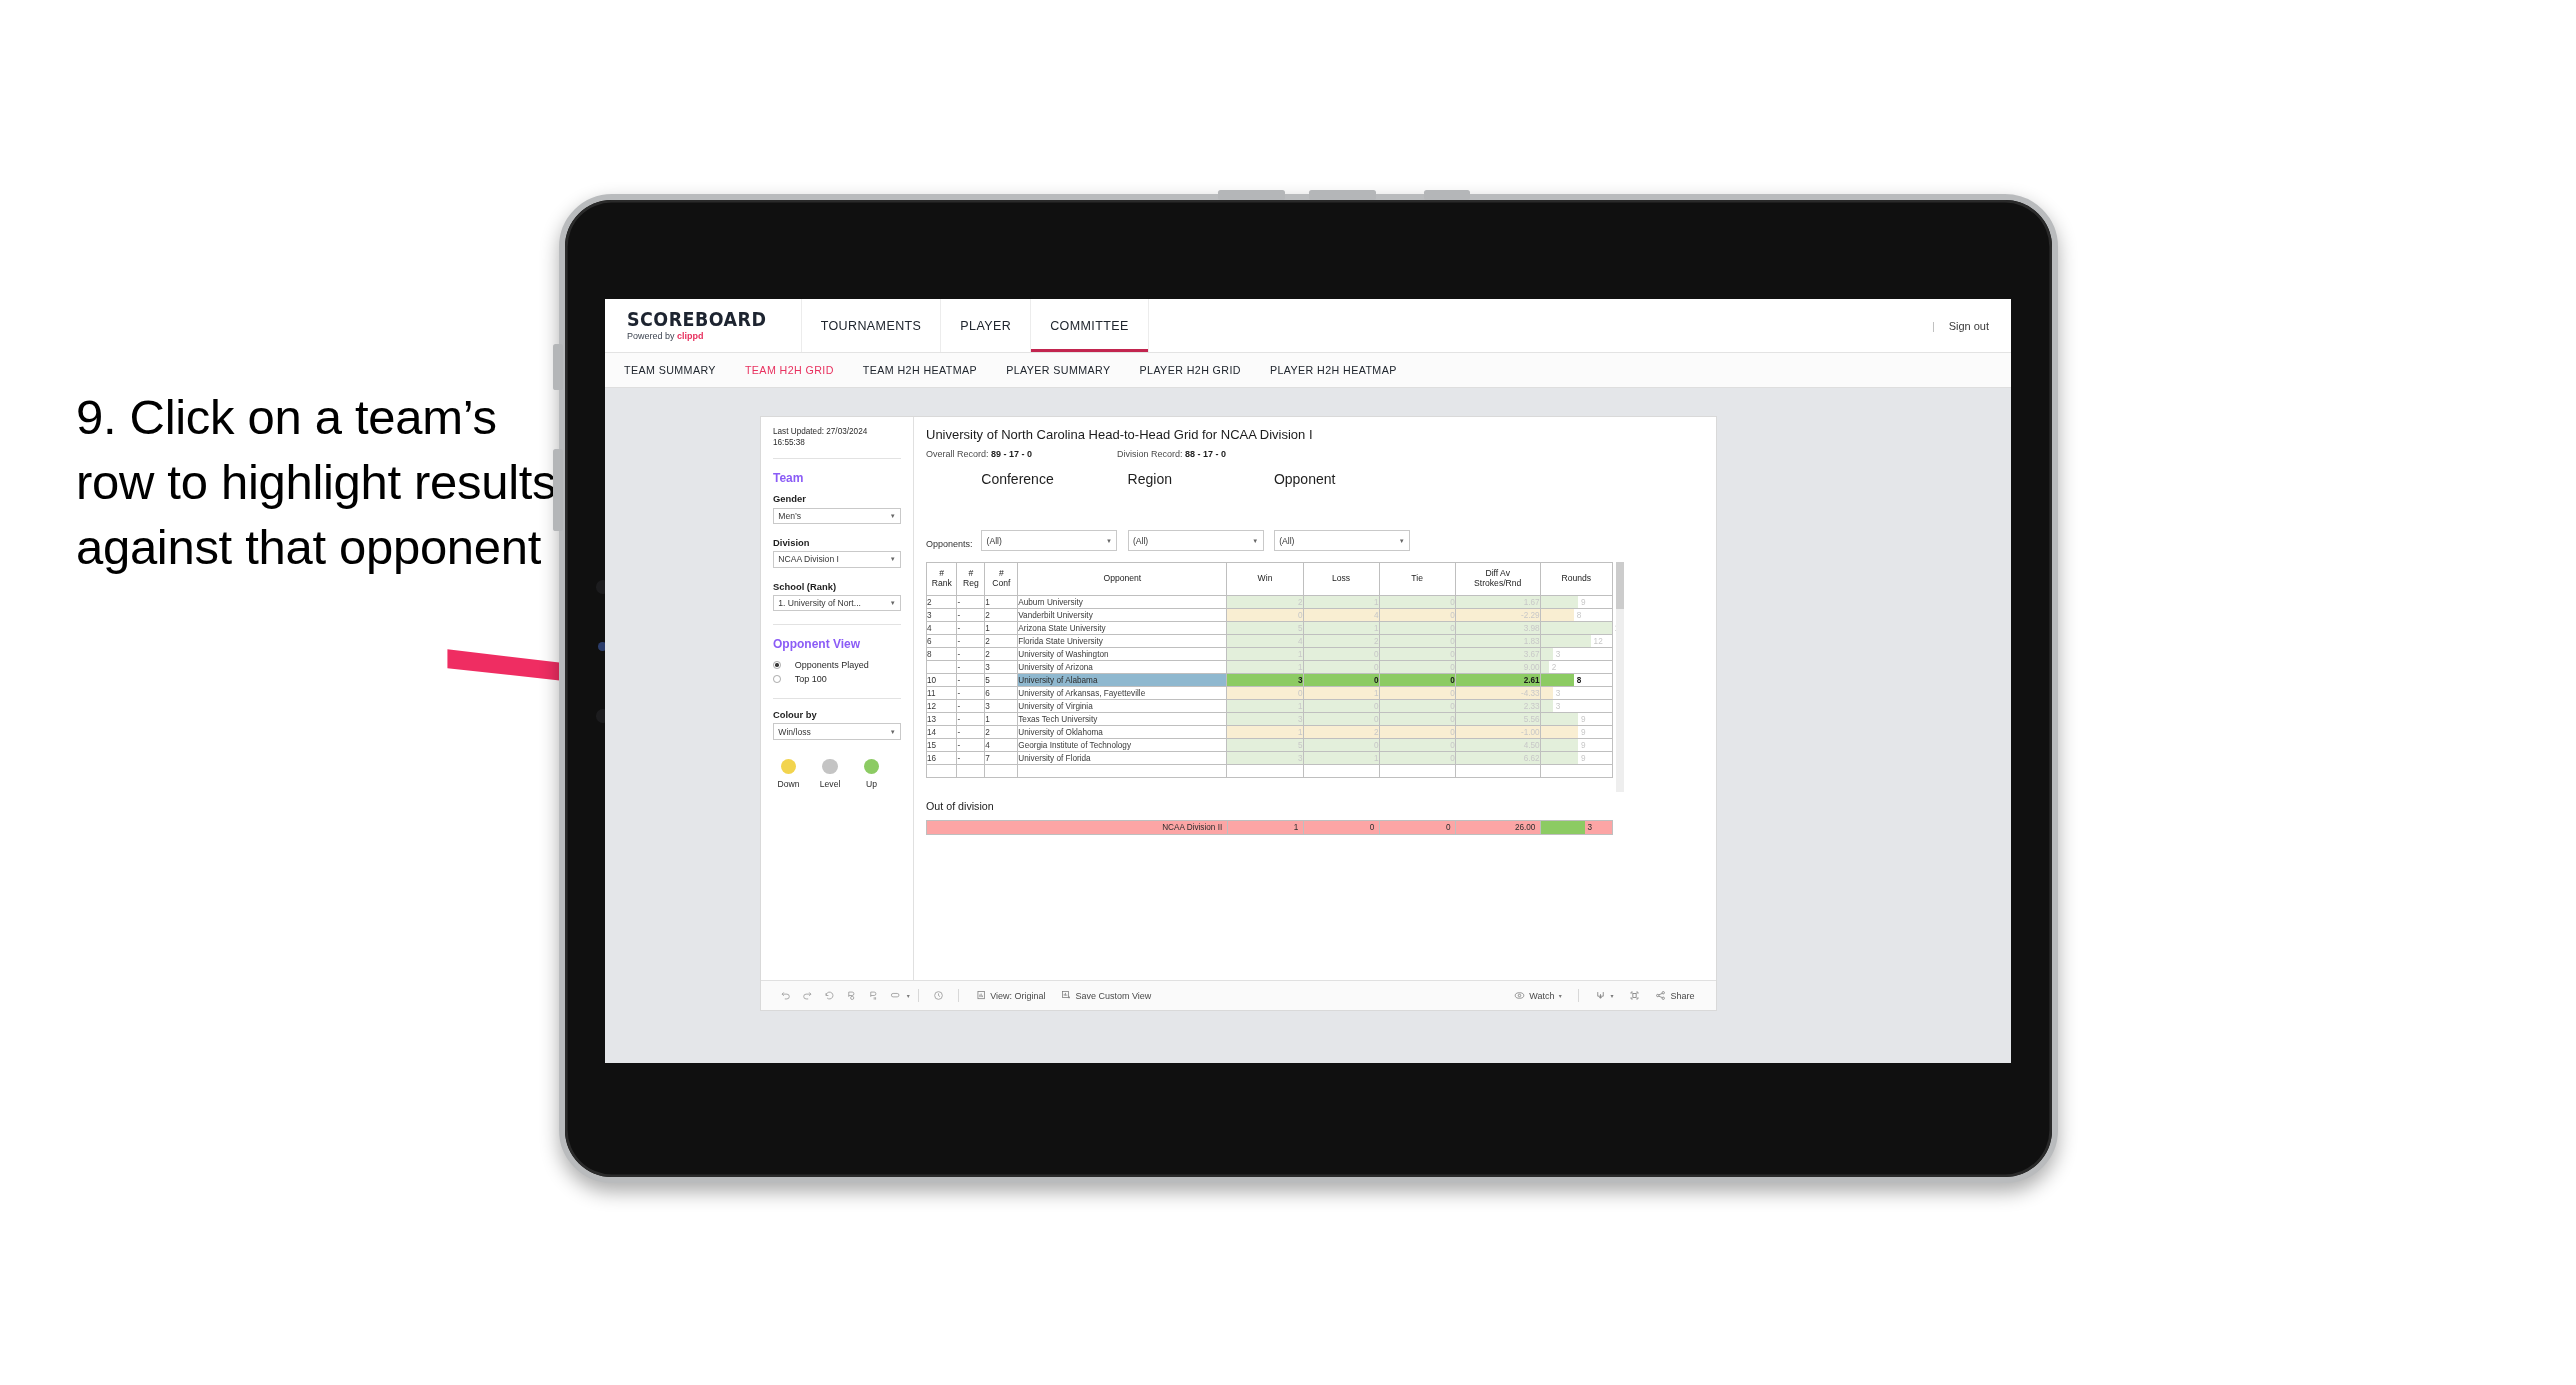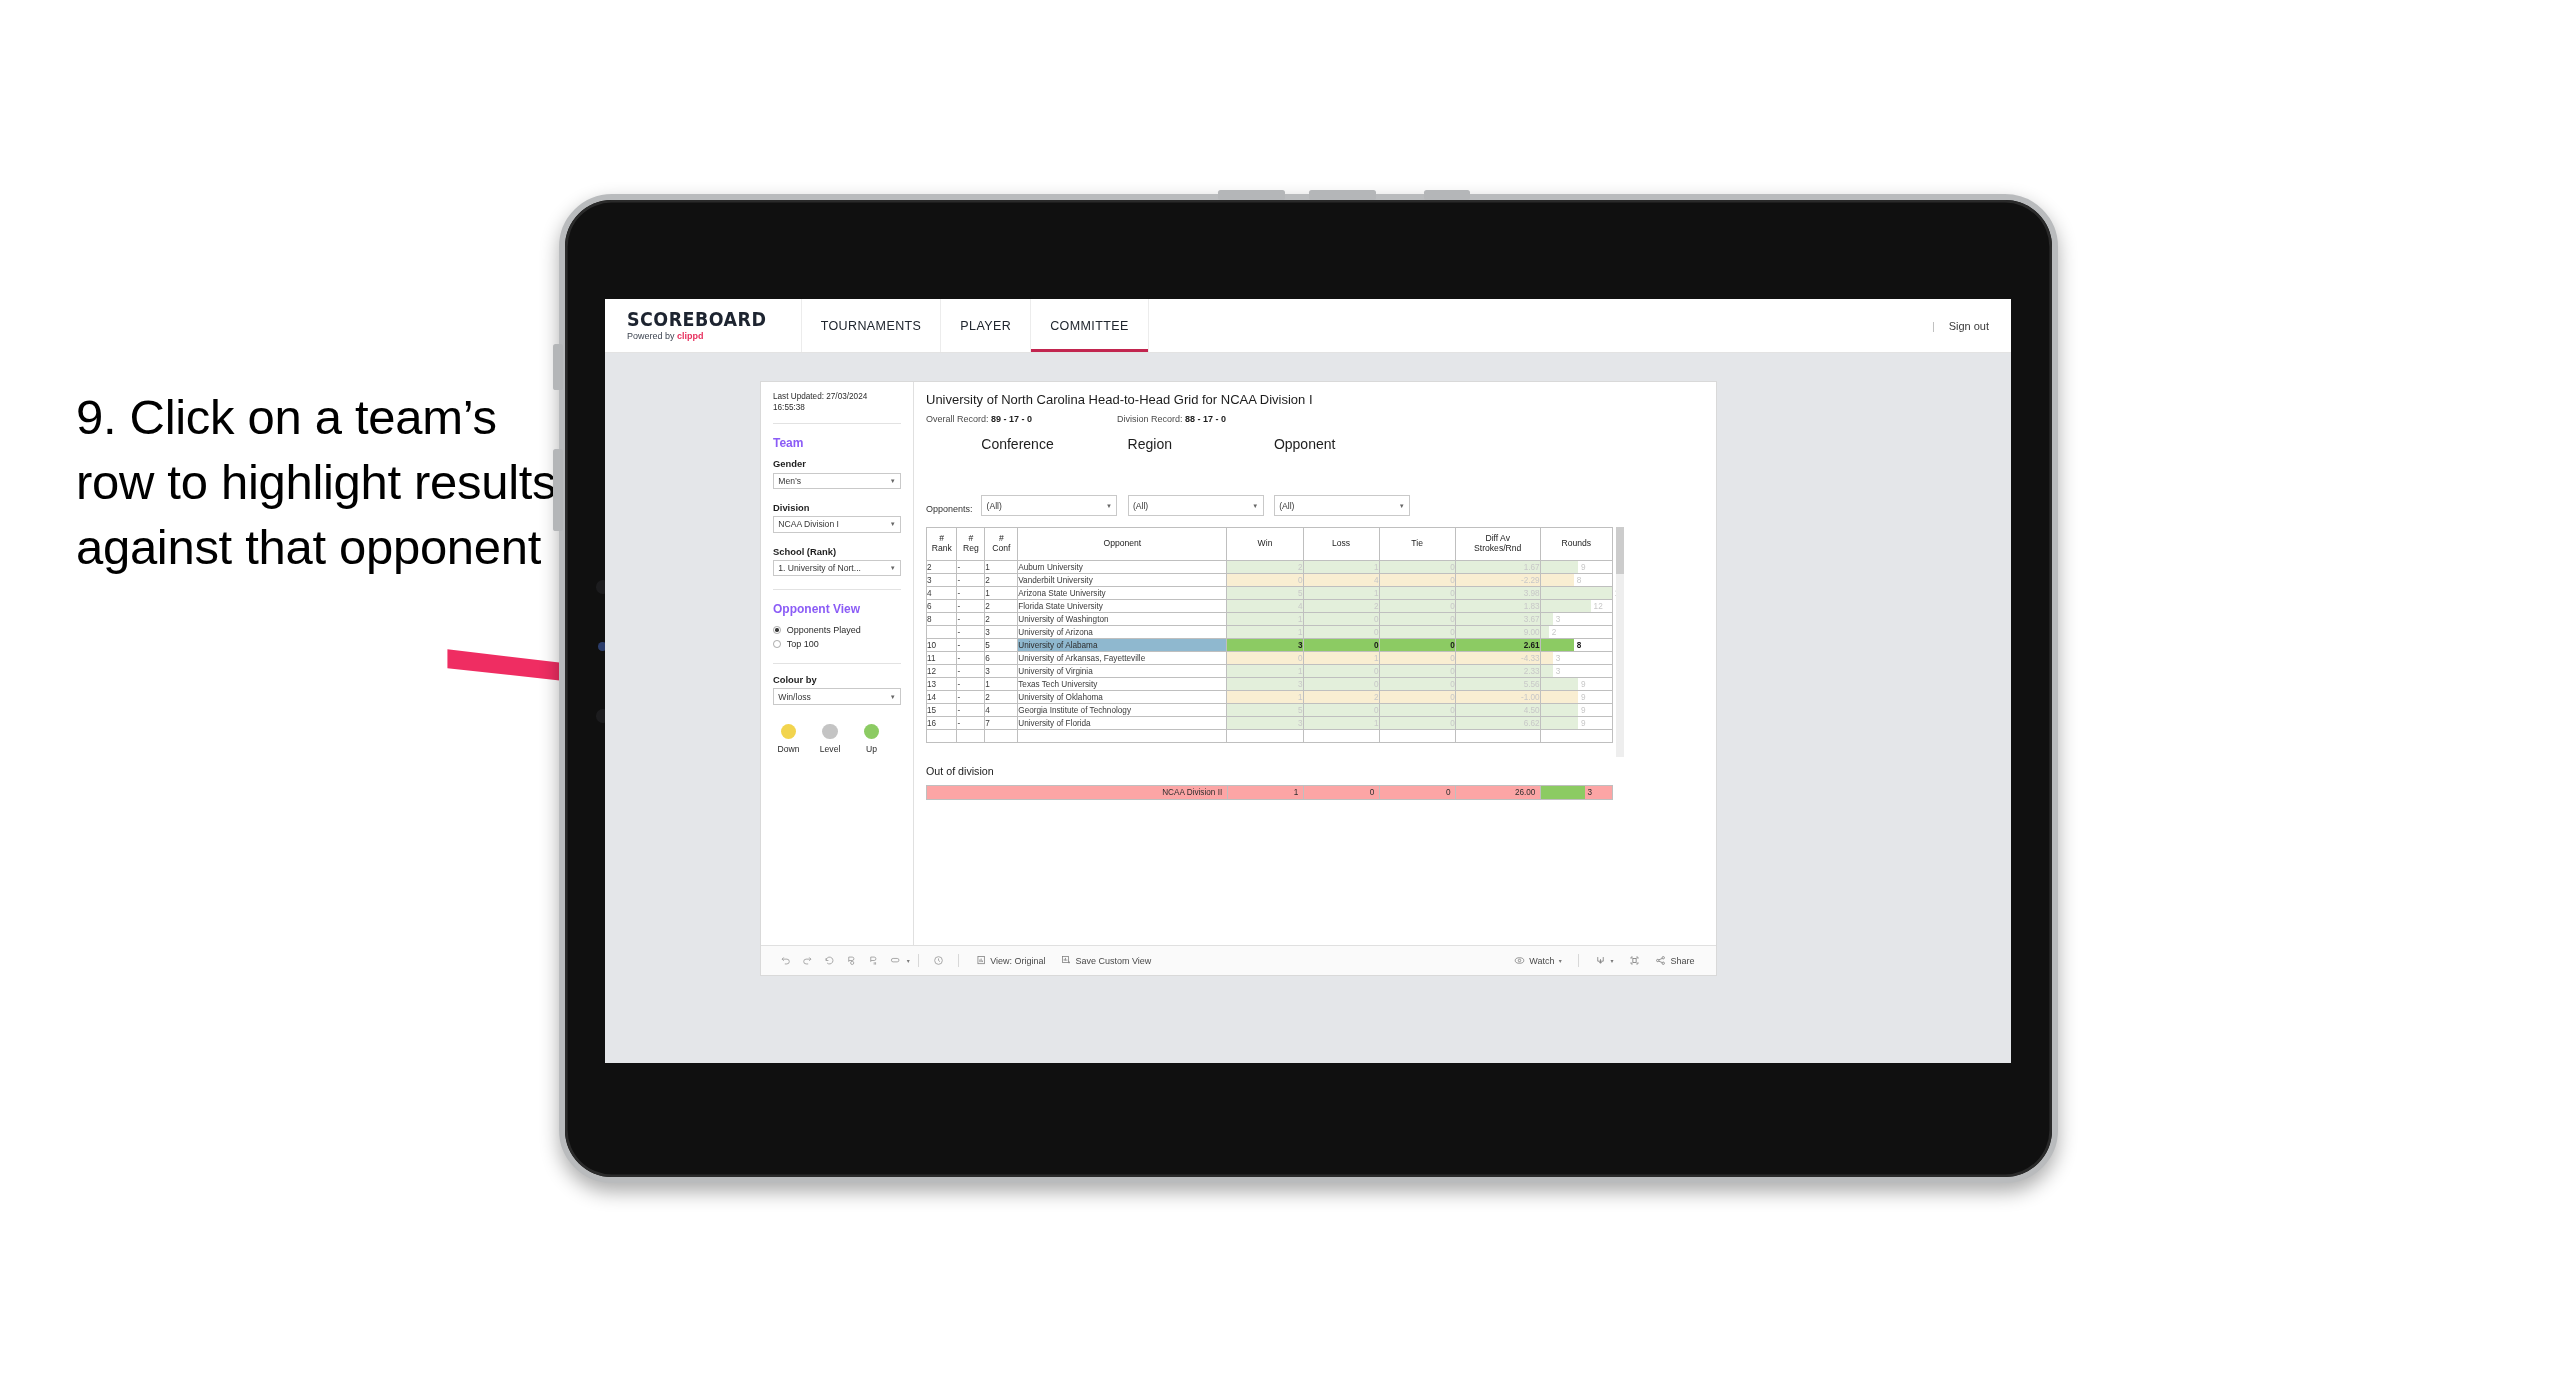--- a/index.html
+++ b/index.html
@@ -259,21 +259,21 @@
     color: #666;
     line-height: 1;
   }
   .side-rule {
     border-top: 0.9px solid #e2e2e2;
     margin: 10.3px 0 0 0;
   }
   .radio-row {
     display: flex;
     align-items: center;
-    gap: 6px;
+    gap: 14px;
     margin-bottom: 4.3px;
     font-size: 9px;
     color: #2b2b2b;
     cursor: pointer;
   }
   .radio {
     width: 7.7px; height: 7.7px;
     border-radius: 50%;
     border: 0.9px solid #a8a8a8;
     background: #fff;
@@ -534,20 +534,28 @@
           <div class="navitem">TOURNAMENTS</div>
           <div class="navitem">PLAYER</div>
           <div class="navitem active">COMMITTEE</div>
         </div>
         <div class="appbar-right">
           <span class="divider-pipe">|</span>
           <span>Sign out</span>
         </div>
       </div>
 
+      <div class="subnav">
+        <div class="subnav-item">TEAM SUMMARY</div>
+        <div class="subnav-item active">TEAM H2H GRID</div>
+        <div class="subnav-item">TEAM H2H HEATMAP</div>
+        <div class="subnav-item">PLAYER SUMMARY</div>
+        <div class="subnav-item">PLAYER H2H GRID</div>
+        <div class="subnav-item">PLAYER H2H HEATMAP</div>
+      </div>
 
       <div class="workspace">
         <div class="viz-card">
           <div class="viz-body">
 
             <div class="side">
               <div class="side-updated">Last Updated: 27/03/2024 16:55:38</div>
 
               <div class="side-h">Team</div>
 

